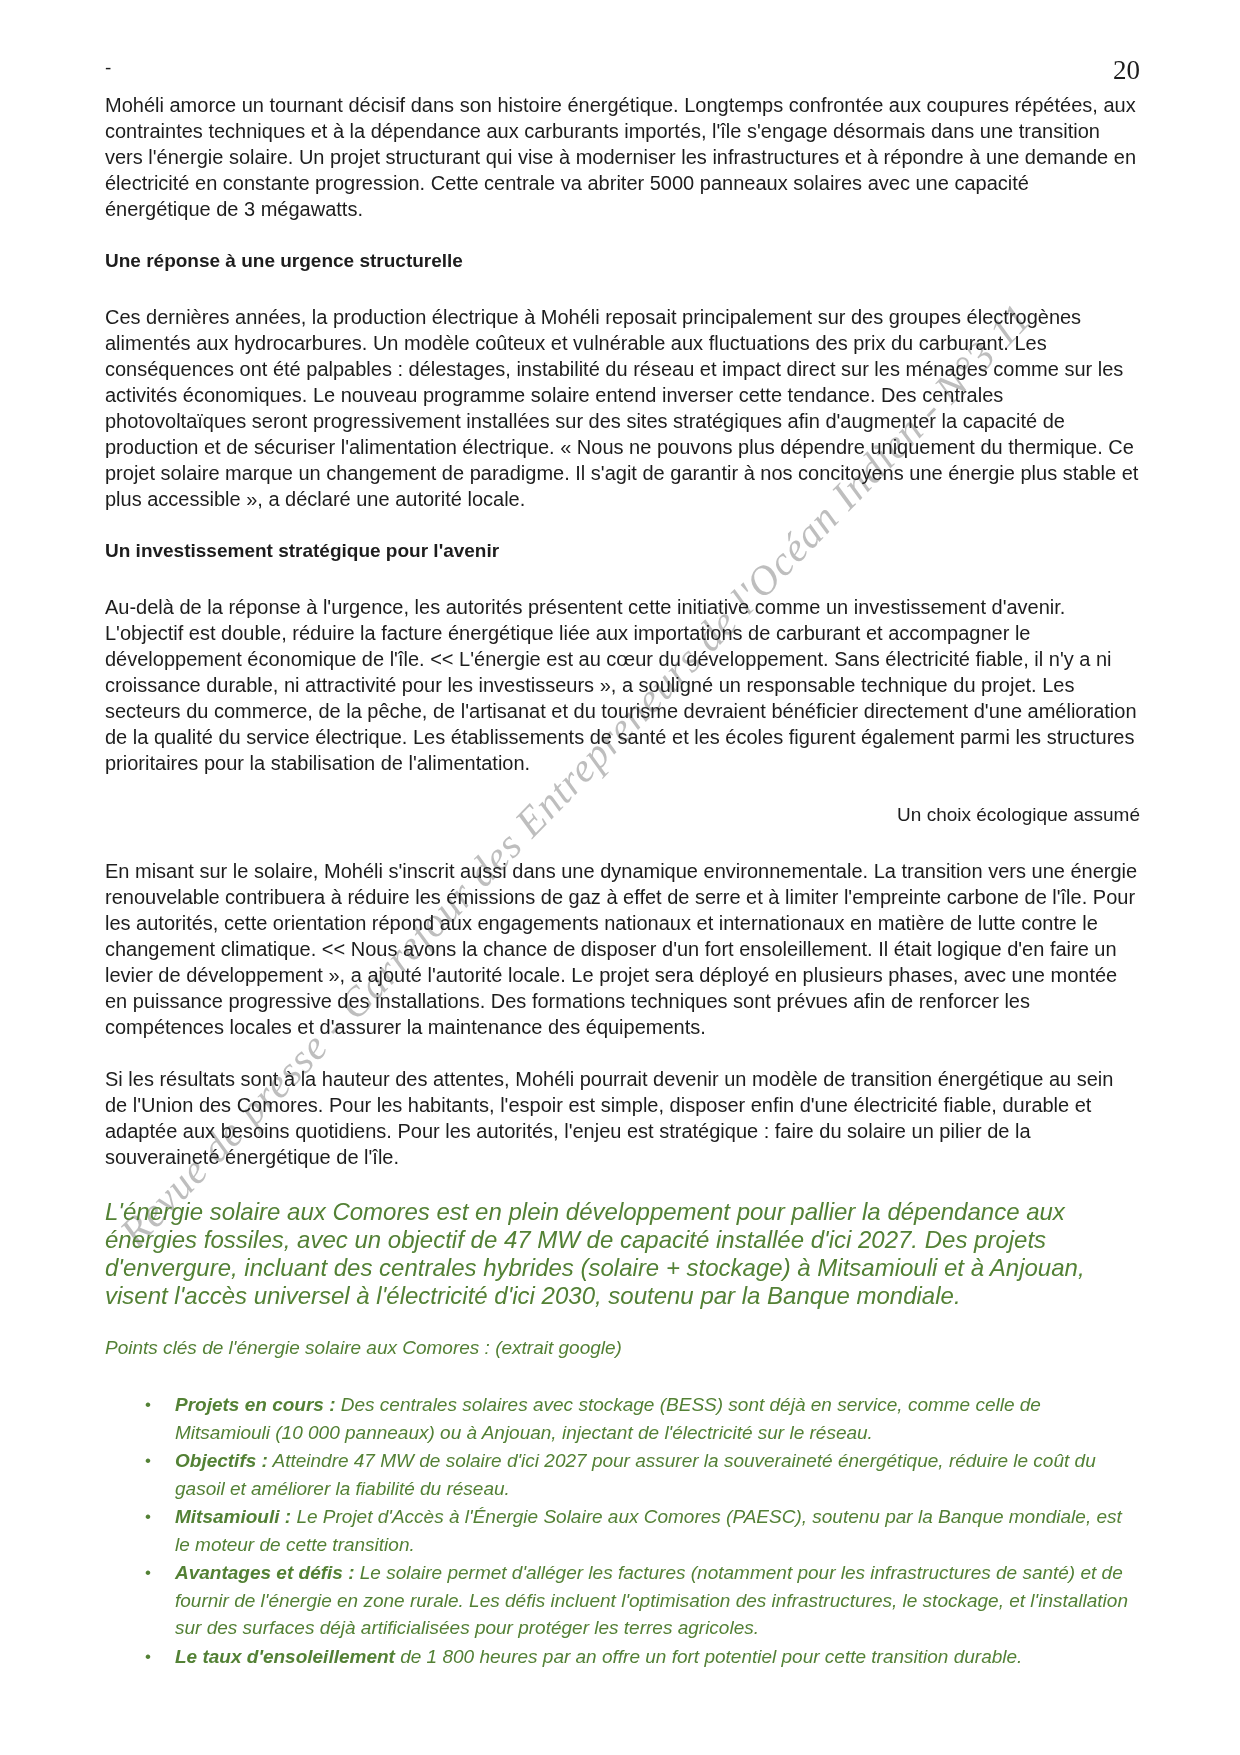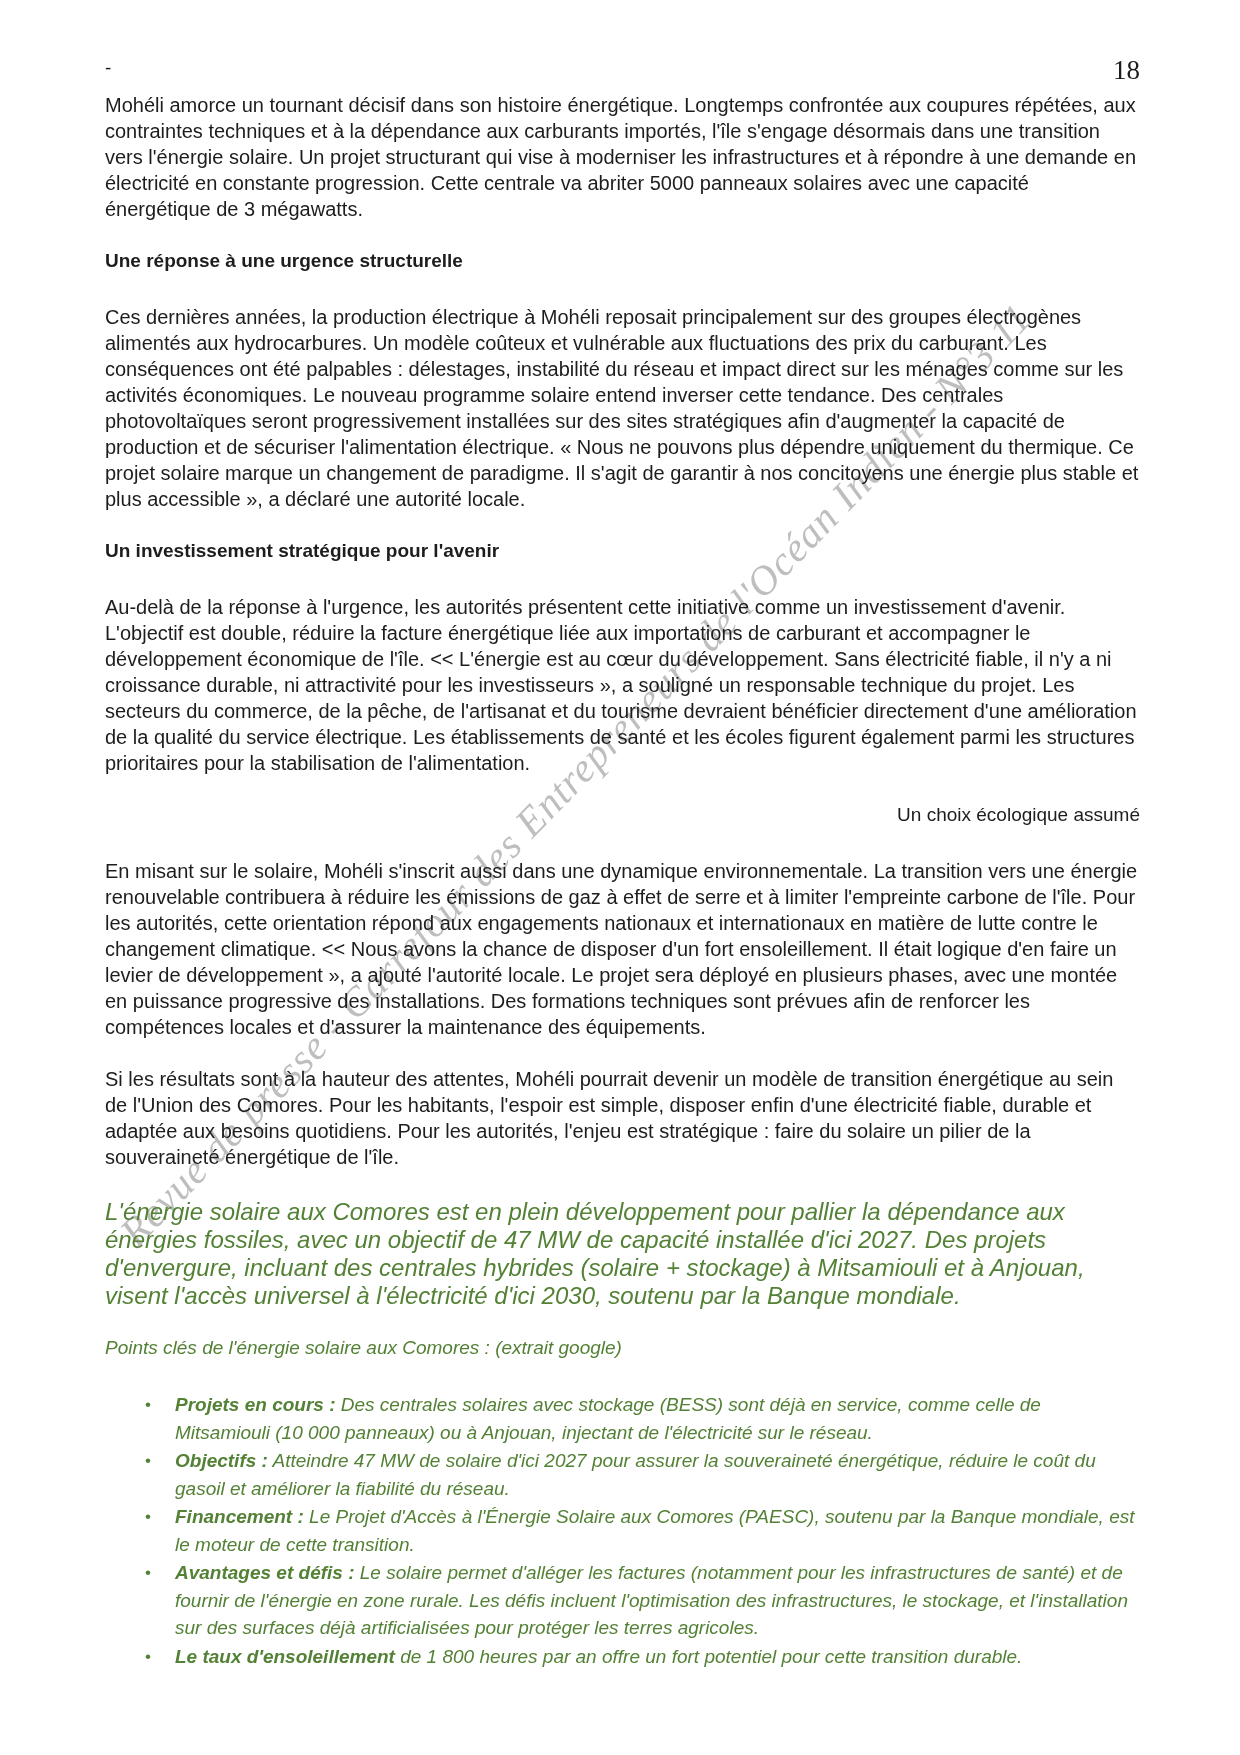--- a/index.html
+++ b/index.html
@@ -113,21 +113,21 @@
 <body>
 
 <div class="sheet">
 
   <div class="watermark">Revue de presse - Carrefour des Entrepreneurs de l'Océan Indien - N°3 11</div>
 
   <div class="content">
 
     <div class="hdr">
       <span class="dash">-</span>
-      <span class="pagenum">18</span>
+      <span class="pagenum">20</span>
     </div>
 
     <p class="body">Mohéli amorce un tournant décisif dans son histoire énergétique. Longtemps confrontée aux coupures répétées, aux contraintes techniques et à la dépendance aux carburants importés, l'île s'engage désormais dans une transition vers l'énergie solaire. Un projet structurant qui vise à moderniser les infrastructures et à répondre à une demande en électricité en constante progression. Cette centrale va abriter 5000 panneaux solaires avec une capacité énergétique de 3 mégawatts.</p>
 
     <div class="h-bold">Une réponse à une urgence structurelle</div>
     <p class="body">Ces dernières années, la production électrique à Mohéli reposait principalement sur des groupes électrogènes alimentés aux hydrocarbures. Un modèle coûteux et vulnérable aux fluctuations des prix du carburant. Les conséquences ont été palpables : délestages, instabilité du réseau et impact direct sur les ménages comme sur les activités économiques. Le nouveau programme solaire entend inverser cette tendance. Des centrales photovoltaïques seront progressivement installées sur des sites stratégiques afin d'augmenter la capacité de production et de sécuriser l'alimentation électrique. « Nous ne pouvons plus dépendre uniquement du thermique. Ce projet solaire marque un changement de paradigme. Il s'agit de garantir à nos concitoyens une énergie plus stable et plus accessible », a déclaré une autorité locale.</p>
 
     <div class="h-bold">Un investissement stratégique pour l'avenir</div>
     <p class="body">Au-delà de la réponse à l'urgence, les autorités présentent cette initiative comme un investissement d'avenir. L'objectif est double, réduire la facture énergétique liée aux importations de carburant et accompagner le développement économique de l'île. &lt;&lt; L'énergie est au cœur du développement. Sans électricité fiable, il n'y a ni croissance durable, ni attractivité pour les investisseurs », a souligné un responsable technique du projet. Les secteurs du commerce, de la pêche, de l'artisanat et du tourisme devraient bénéficier directement d'une amélioration de la qualité du service électrique. Les établissements de santé et les écoles figurent également parmi les structures prioritaires pour la stabilisation de l'alimentation.</p>
 
@@ -143,21 +143,21 @@
       <li>
         <span class="blt">•</span>
         <span class="li-body"><b>Projets en cours :</b><span> Des centrales solaires avec stockage (BESS) sont déjà en service, comme celle de Mitsamiouli (10 000 panneaux) ou à Anjouan, injectant de l'électricité sur le réseau.</span></span>
       </li>
       <li>
         <span class="blt">•</span>
         <span class="li-body"><b>Objectifs :</b><span> Atteindre 47 MW de solaire d'ici 2027 pour assurer la souveraineté énergétique, réduire le coût du gasoil et améliorer la fiabilité du réseau.</span></span>
       </li>
       <li>
         <span class="blt">•</span>
-        <span class="li-body"><b>Financement :</b><span> Le Projet d'Accès à l'Énergie Solaire aux Comores (PAESC), soutenu par la Banque mondiale, est le moteur de cette transition.</span></span>
+        <span class="li-body"><b>Mitsamiouli :</b><span> Le Projet d'Accès à l'Énergie Solaire aux Comores (PAESC), soutenu par la Banque mondiale, est le moteur de cette transition.</span></span>
       </li>
       <li>
         <span class="blt">•</span>
         <span class="li-body"><b>Avantages et défis :</b><span> Le solaire permet d'alléger les factures (notamment pour les infrastructures de santé) et de fournir de l'énergie en zone rurale. Les défis incluent l'optimisation des infrastructures, le stockage, et l'installation sur des surfaces déjà artificialisées pour protéger les terres agricoles.</span></span>
       </li>
       <li>
         <span class="blt">•</span>
         <span class="li-body"><b>Le taux d'ensoleillement</b><span> de 1 800 heures par an offre un fort potentiel pour cette transition durable.</span></span>
       </li>
     </ul>

